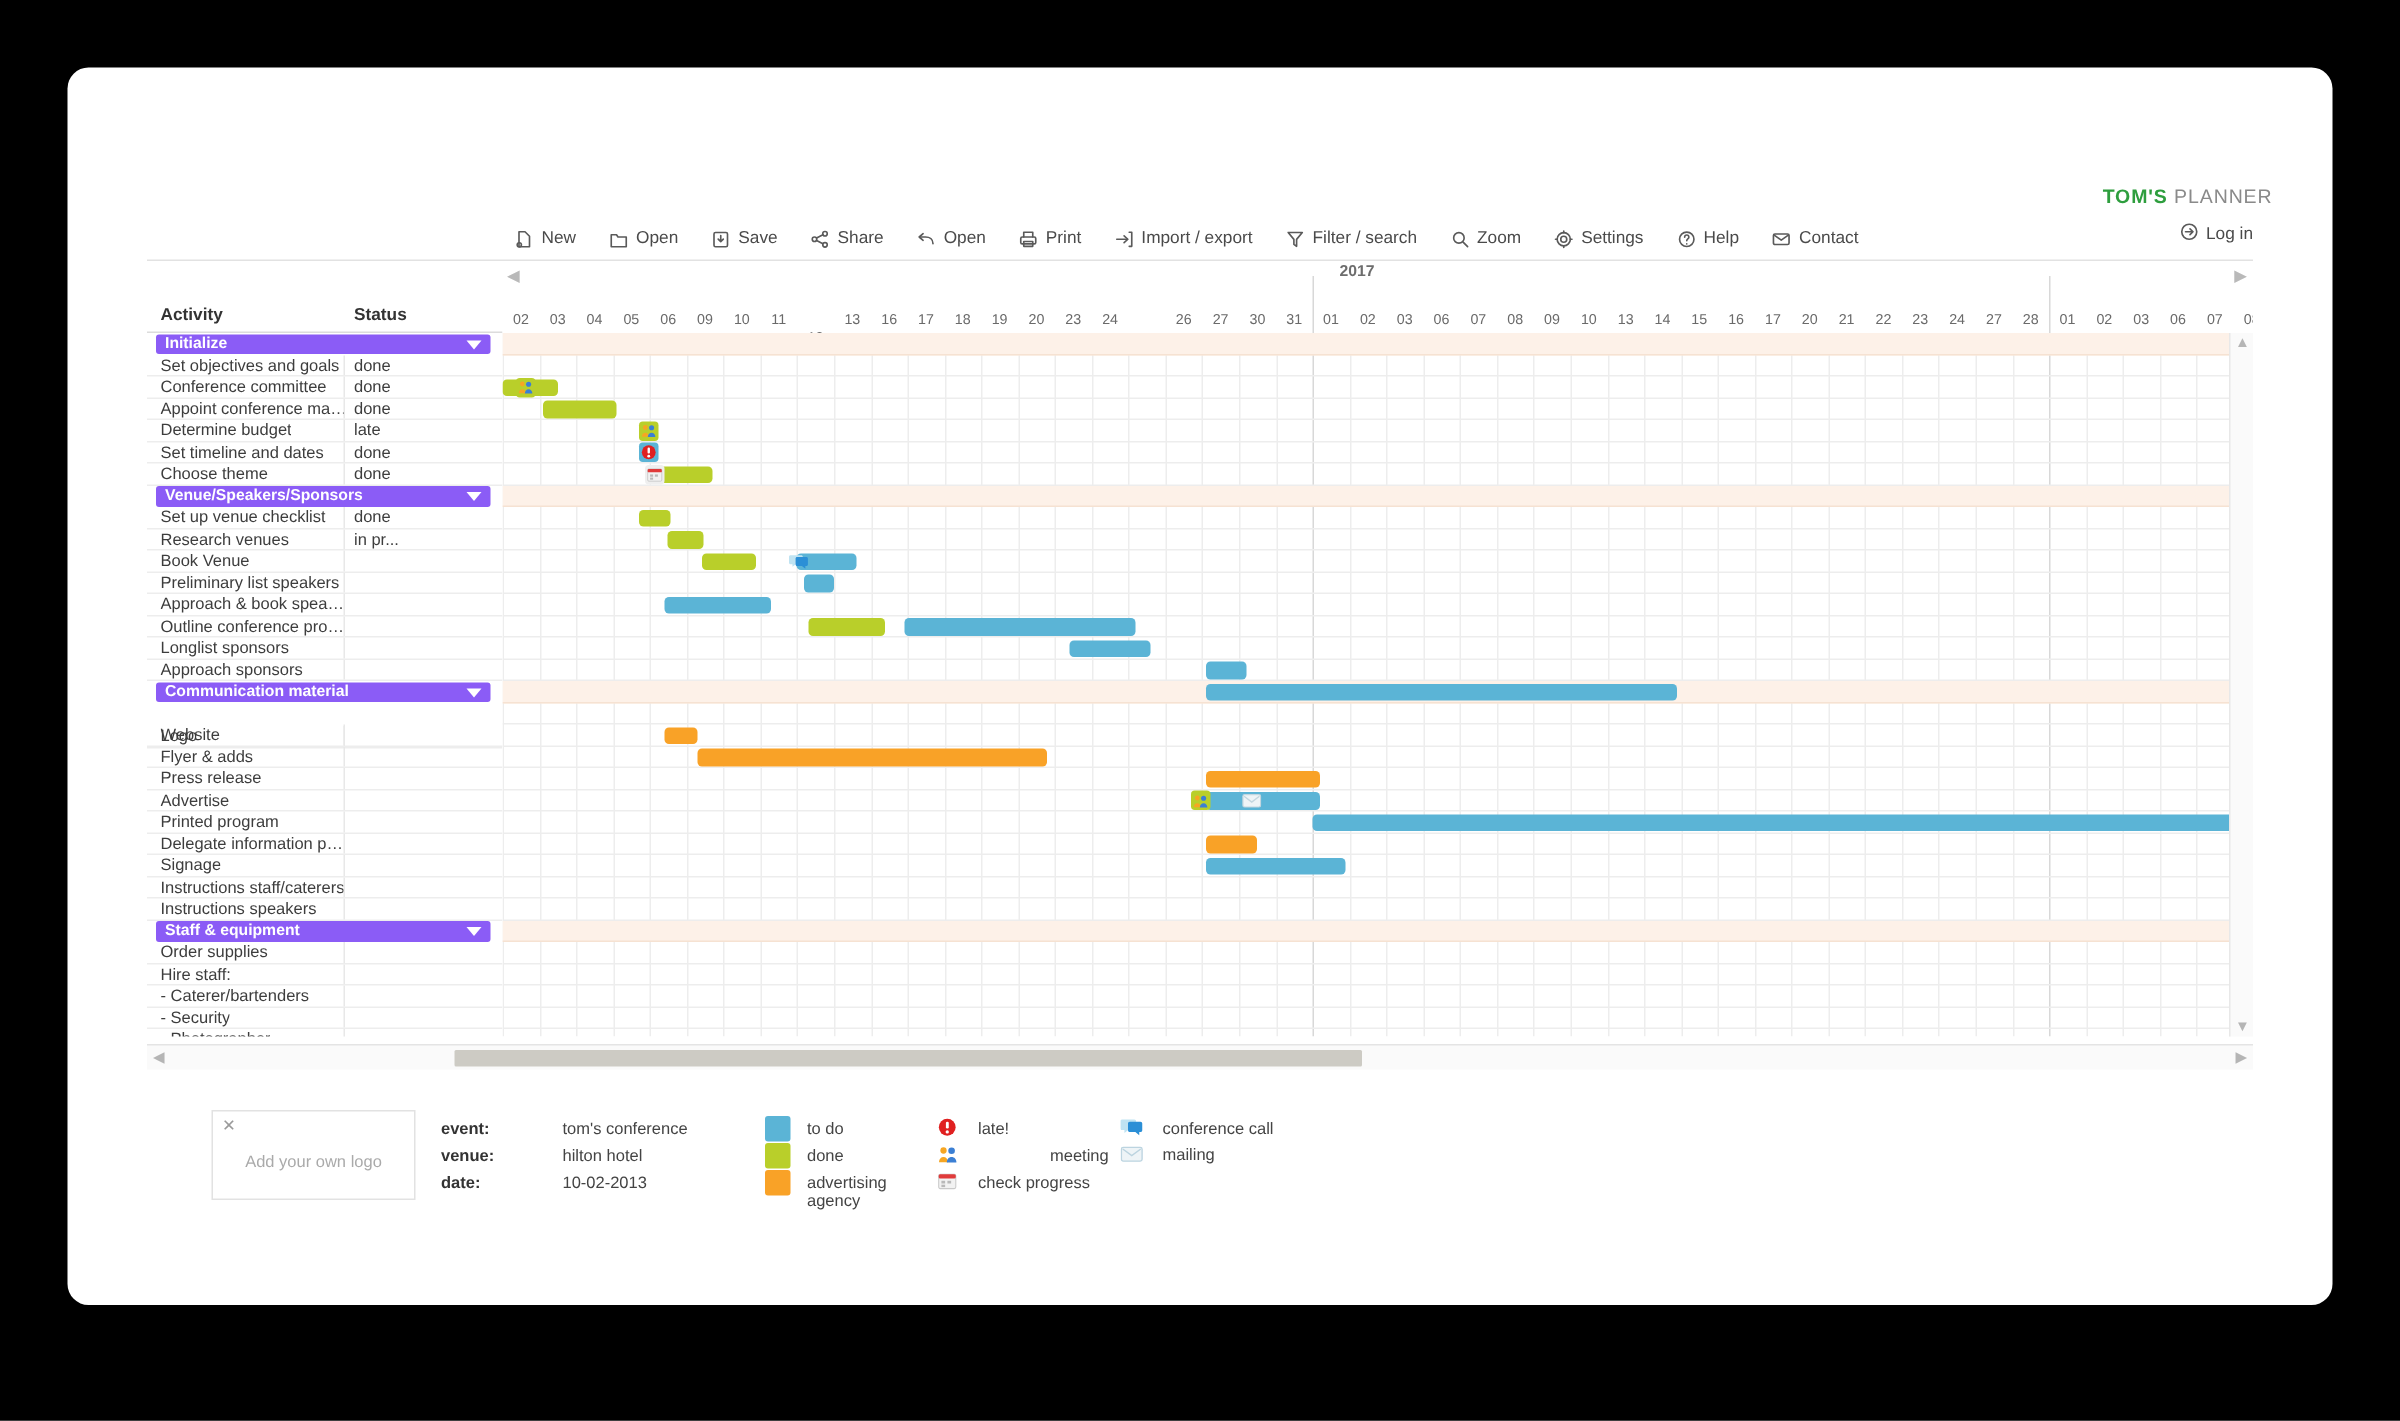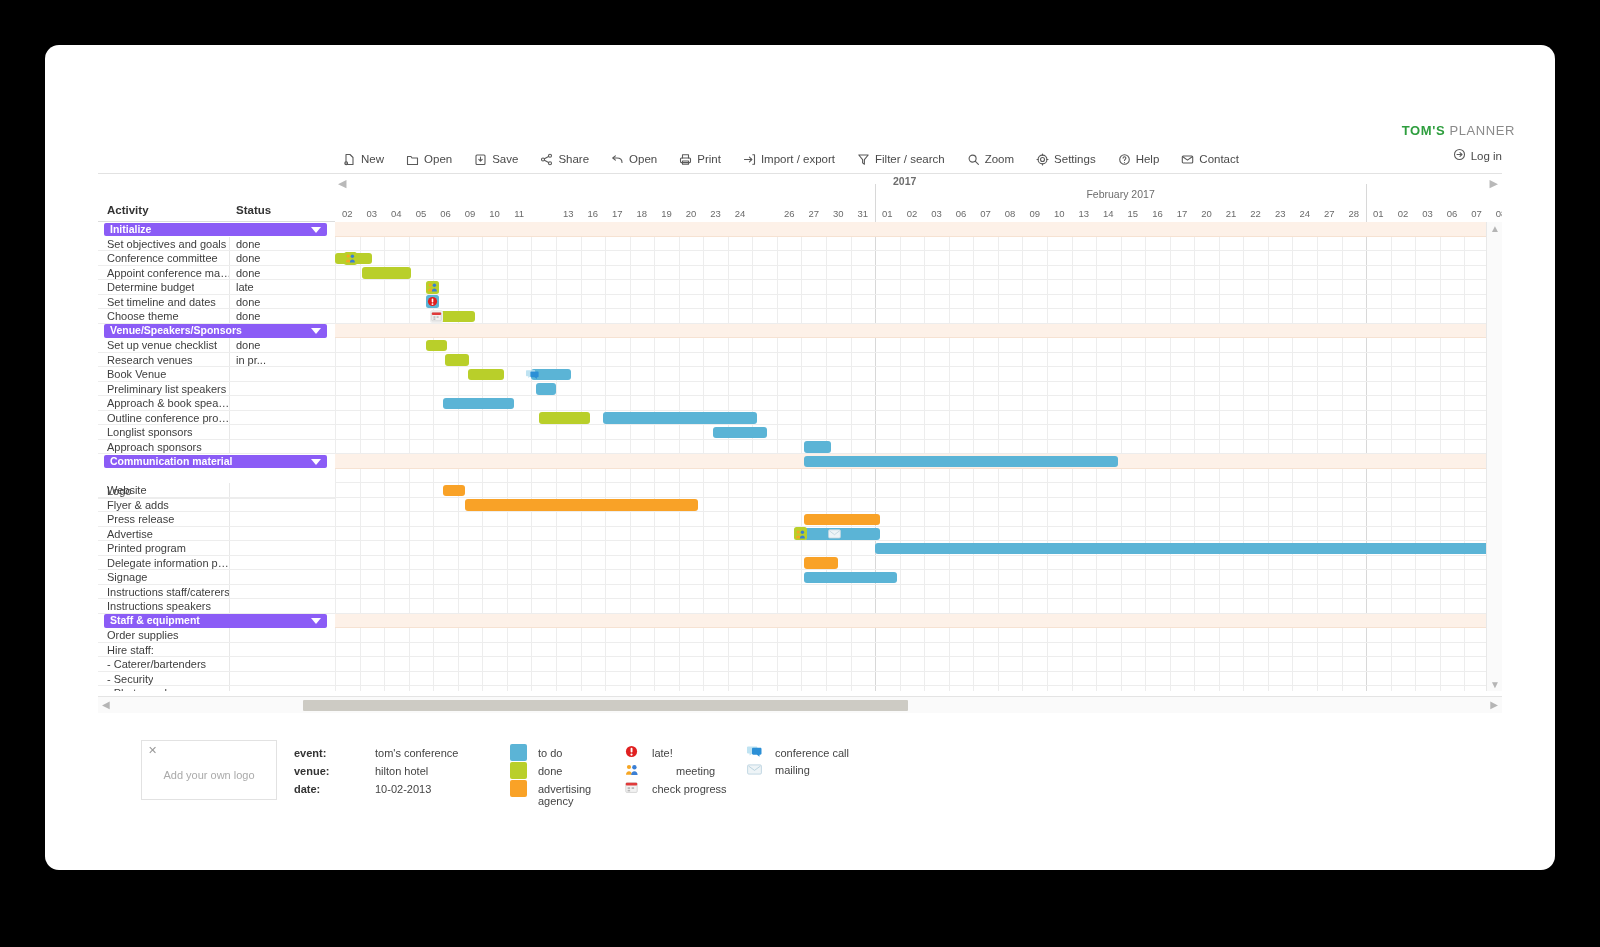--- a/index.html
+++ b/index.html
@@ -368,23 +368,20 @@
         <div class="daycell" style="left: 294.6px; width: 24.55px;">18</div>
         <div class="daycell" style="left: 319.15px; width: 24.55px;">19</div>
         <div class="daycell" style="left: 343.7px; width: 24.55px;">20</div>
         <div class="daycell" style="left: 368.25px; width: 24.55px;">23</div>
         <div class="daycell" style="left: 392.8px; width: 24.55px;">24</div>
         <div class="daycell" style="left: 417.35px; width: 24.55px; margin-top: 48px;">25</div>
         <div class="daycell" style="left: 441.9px; width: 24.55px;">26</div>
         <div class="daycell" style="left: 466.45px; width: 24.55px;">27</div>
         <div class="daycell" style="left: 491px; width: 24.55px;">30</div>
         <div class="daycell" style="left: 515.55px; width: 24.55px;">31</div>
-        <div class="month-band" style="left: 540.1px; width: 491px;">
-          <div class="mname">February 2017</div>
-        </div>
         <div class="mdivider" style="left: 540.1px;"></div>
         <div class="daycell" style="left: 540.1px; width: 24.55px;">01</div>
         <div class="daycell" style="left: 564.65px; width: 24.55px;">02</div>
         <div class="daycell" style="left: 589.2px; width: 24.55px;">03</div>
         <div class="daycell" style="left: 613.75px; width: 24.55px;">06</div>
         <div class="daycell" style="left: 638.3px; width: 24.55px;">07</div>
         <div class="daycell" style="left: 662.85px; width: 24.55px;">08</div>
         <div class="daycell" style="left: 687.4px; width: 24.55px;">09</div>
         <div class="daycell" style="left: 711.95px; width: 24.55px;">10</div>
         <div class="daycell" style="left: 736.5px; width: 24.55px;">13</div>
@@ -800,21 +797,21 @@
       </div>
       <div class="lg-tx" style="left: 554px; top: 12px;">late!</div>
       <div class="lg-ic" style="left: 526px; top: 27px;">
         <svg width="14" height="13" viewBox="0 0 14 13">
           <circle cx="4" cy="4" r="2.1" fill="#f6a623"></circle>
           <path d="M1 11.8c0-2.2 1.3-3.5 3-3.5s3 1.3 3 3.5z" fill="#f6a623"></path>
           <circle cx="9.4" cy="4.2" r="2.2" fill="#3b7fd4"></circle>
           <path d="M6.2 12c0-2.3 1.4-3.7 3.2-3.7s3.2 1.4 3.2 3.7z" fill="#3b7fd4"></path>
         </svg>
       </div>
-      <div class="lg-tx" style="left: 554px; top: 30px; padding-left: 24px;">meeting</div>
+      <div class="lg-tx" style="left: 578px; top: 30px; padding-left: 24px;">meeting</div>
       <div class="lg-ic" style="left: 526px; top: 45px;">
         <svg width="13" height="13" viewBox="0 0 13 13">
           <rect x="0.8" y="1.8" width="11.4" height="9.6" rx="1" fill="#f2f2f2" stroke="#c9c9c9" stroke-width="0.7"></rect>
           <rect x="0.8" y="1.8" width="11.4" height="2.8" rx="1" fill="#e03b3b"></rect>
           <rect x="2.6" y="6.2" width="2.5" height="1.8" fill="#b9b9b9"></rect>
           <rect x="6.6" y="6.2" width="2.5" height="1.8" fill="#b9b9b9"></rect>
           <rect x="2.6" y="8.8" width="2.5" height="1.6" fill="#b9b9b9"></rect>
         </svg>
       </div>
       <div class="lg-tx" style="left: 554px; top: 48px;">check progress</div>

